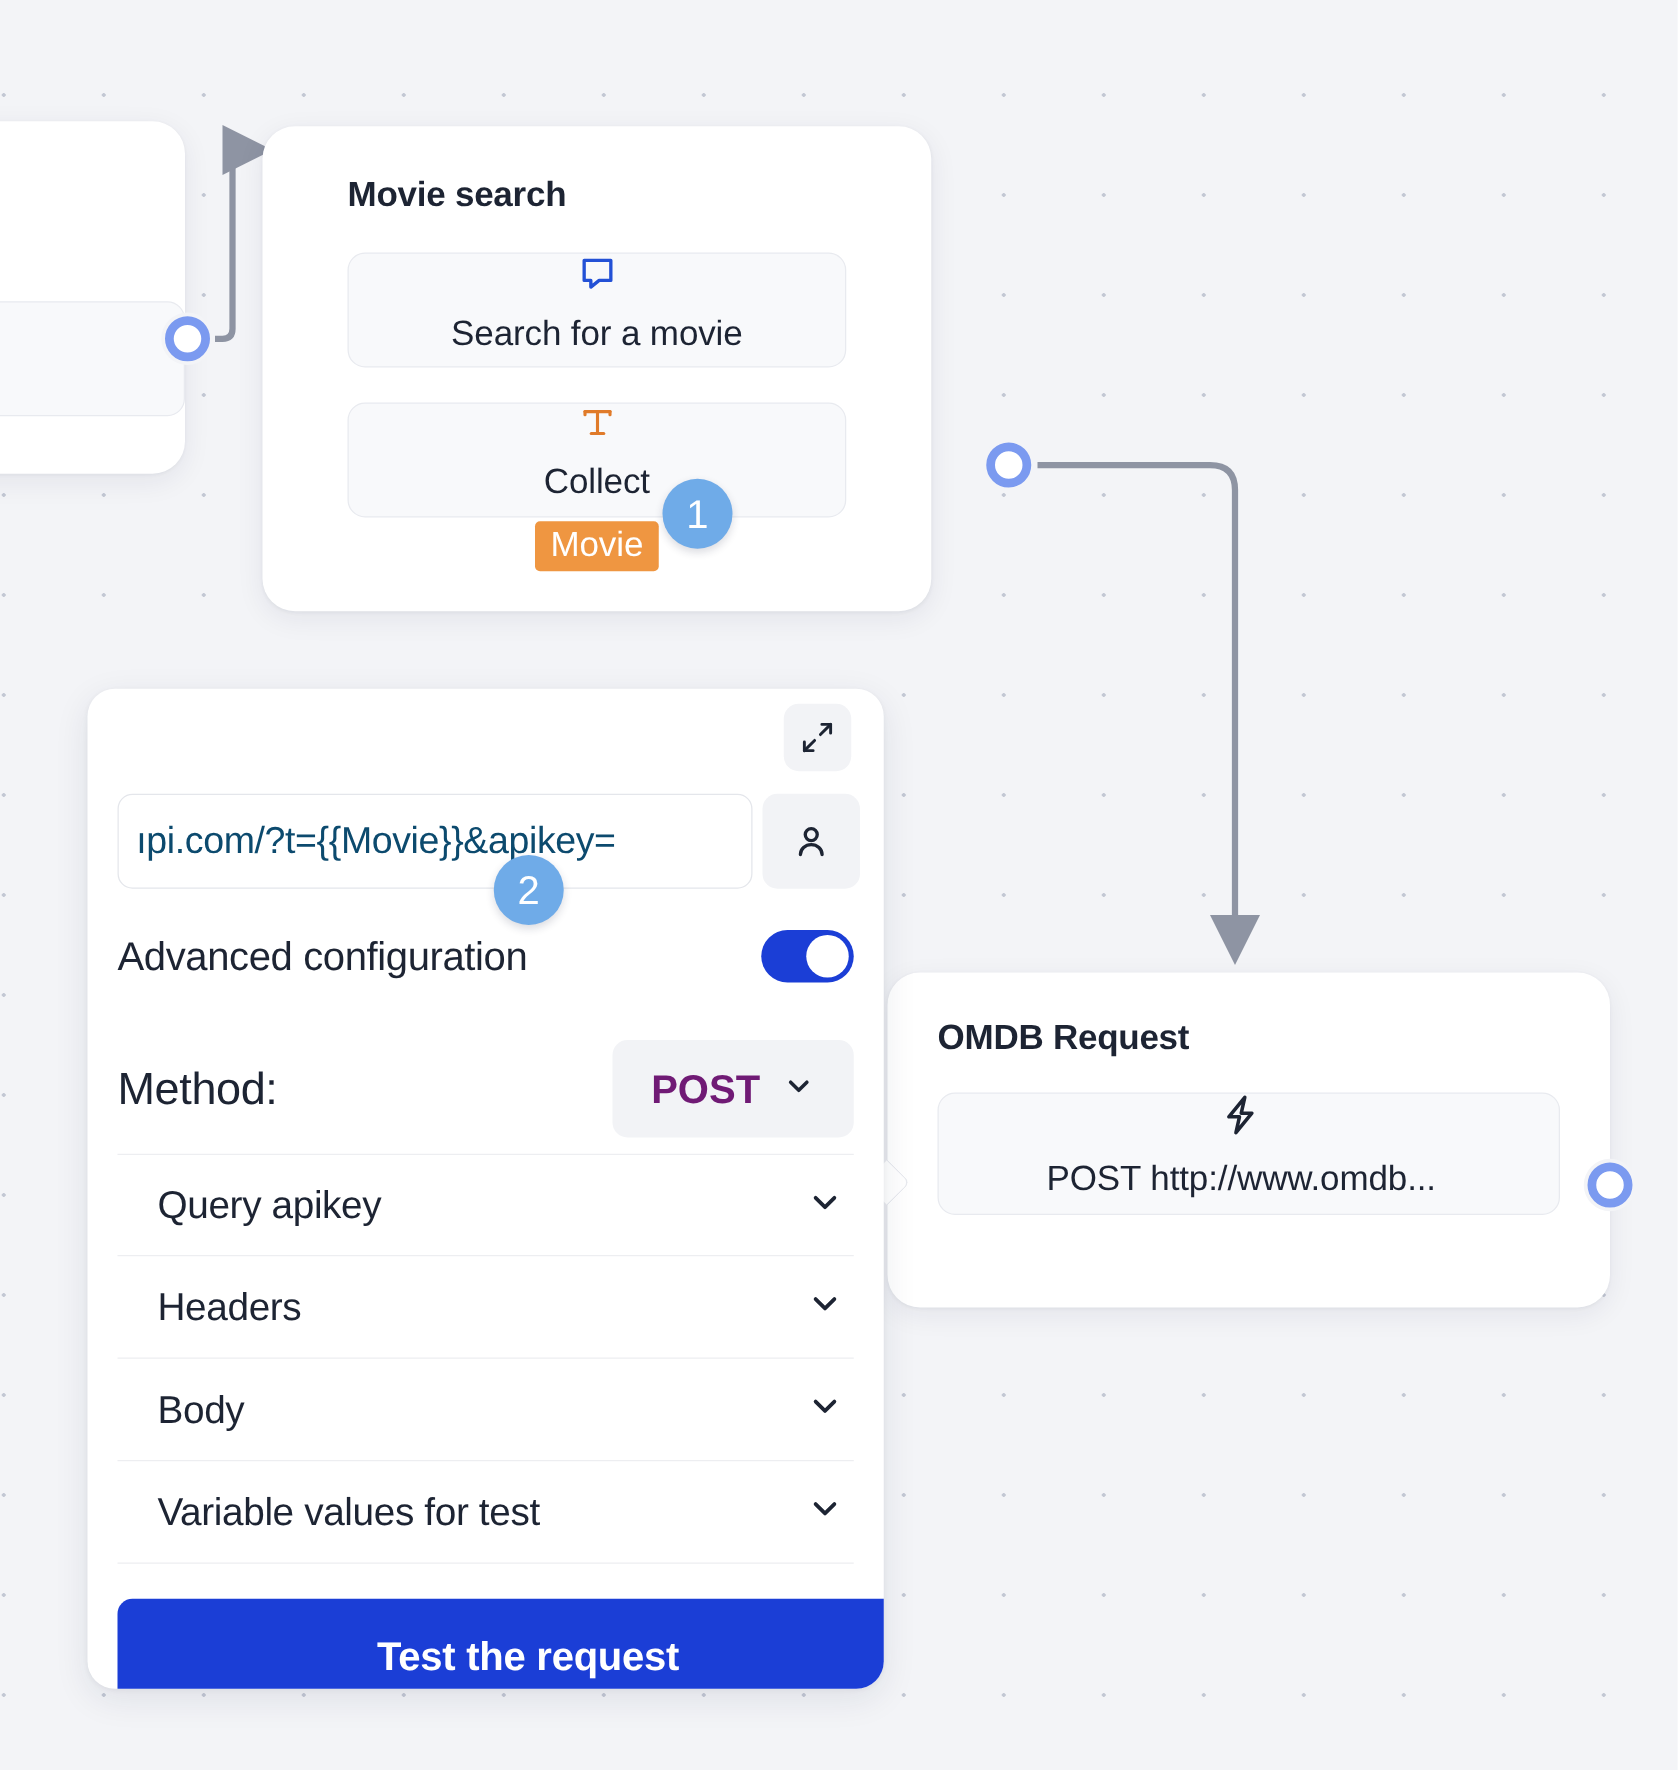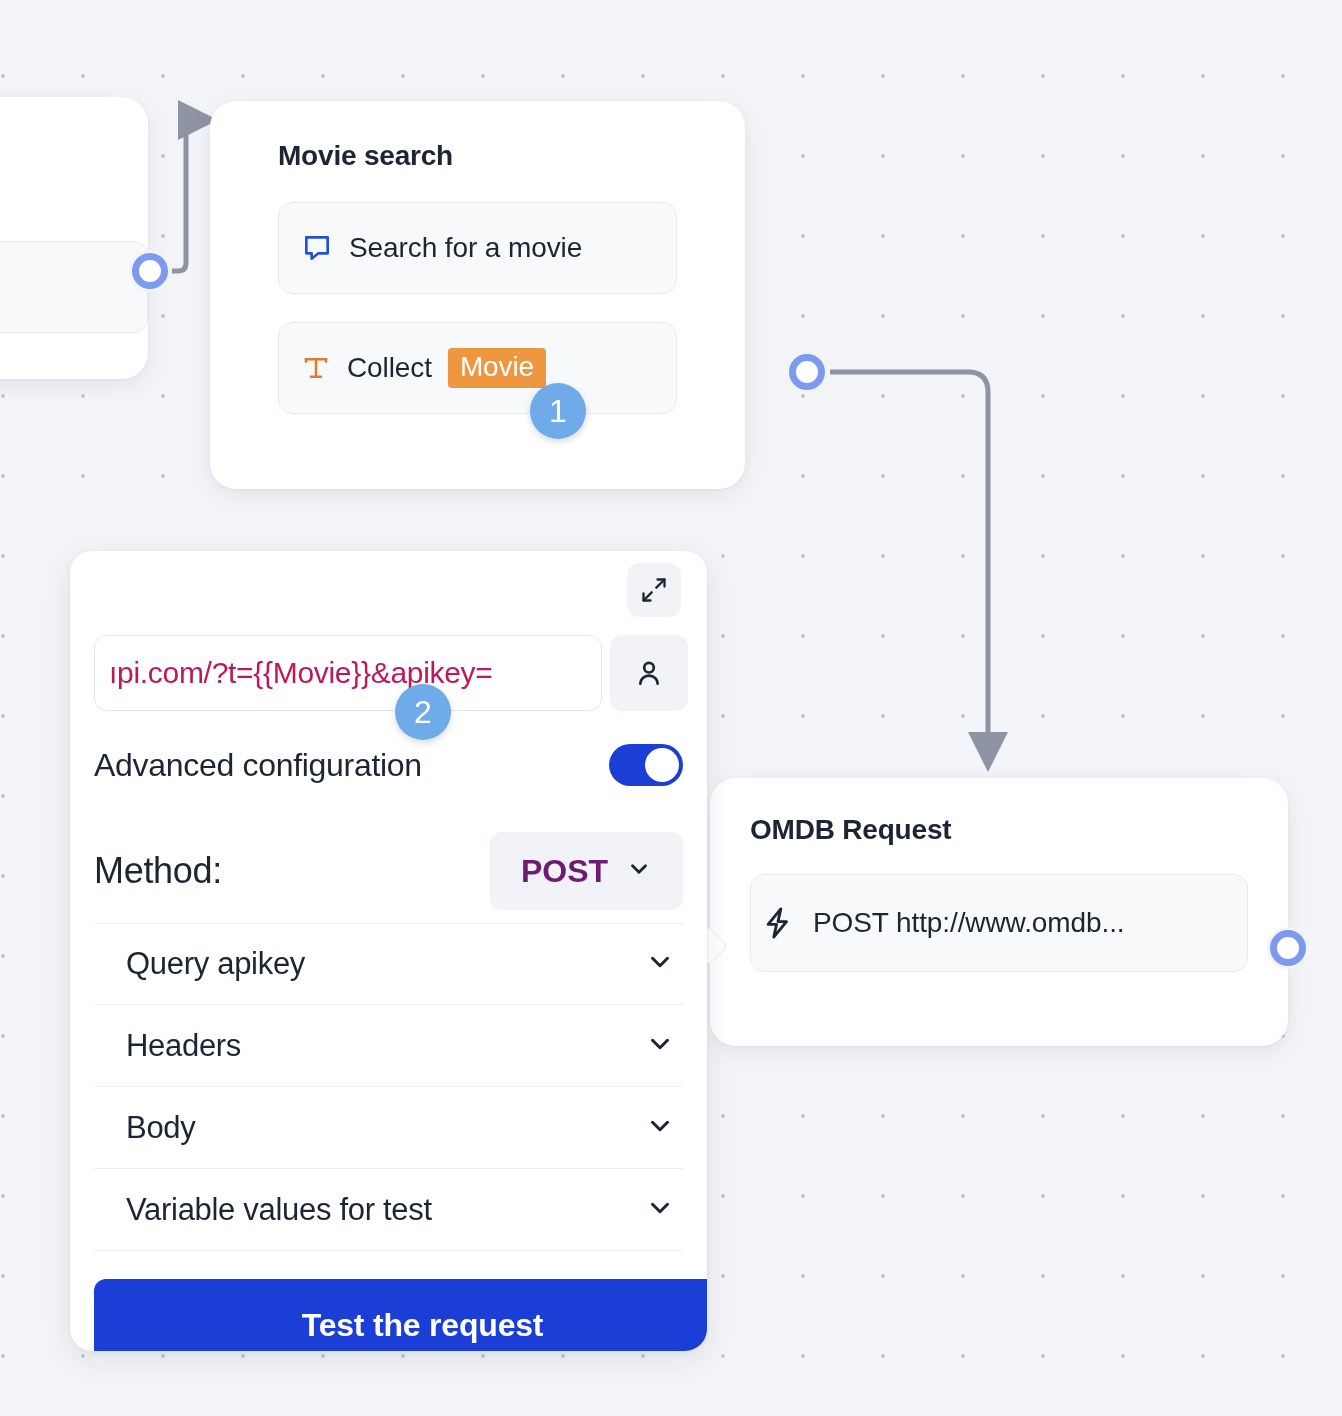--- a/index.html
+++ b/index.html
@@ -40,20 +40,21 @@
     align-items: center;
     gap: 16px;
     background: #f8f9fb;
     border: 1px solid #e8eaef;
     border-radius: 14px;
     padding: 0 22px;
     height: 92px;
     font-size: 28px;
     color: #1d2433;
     letter-spacing: -0.1px;
+    flex-direction: column;
   }
   .row-icon { display: flex; align-items: center; justify-content: center; flex: none; }
 
   .tag {
     display: inline-block;
     background: #ef9641;
     color: #ffffff;
     border-radius: 4px;
     padding: 3px 12px 5px;
     font-size: 28px;
@@ -168,21 +169,21 @@
     gap: 8px;
   }
   .url-input {
     width: 508px;
     height: 76px;
     border: 1px solid #e4e6eb;
     border-radius: 12px;
     background: #ffffff;
     font-family: "Liberation Sans", sans-serif;
     font-size: 30px;
-    color: #be185d;
+    color: #0c4a6e;
     letter-spacing: -0.3px;
     padding: 0 14px;
     outline: none;
   }
   .user-btn {
     width: 78px; height: 76px;
     border-radius: 12px;
     background: #f2f3f6;
     border: none;
     display: flex; align-items: center; justify-content: center;

